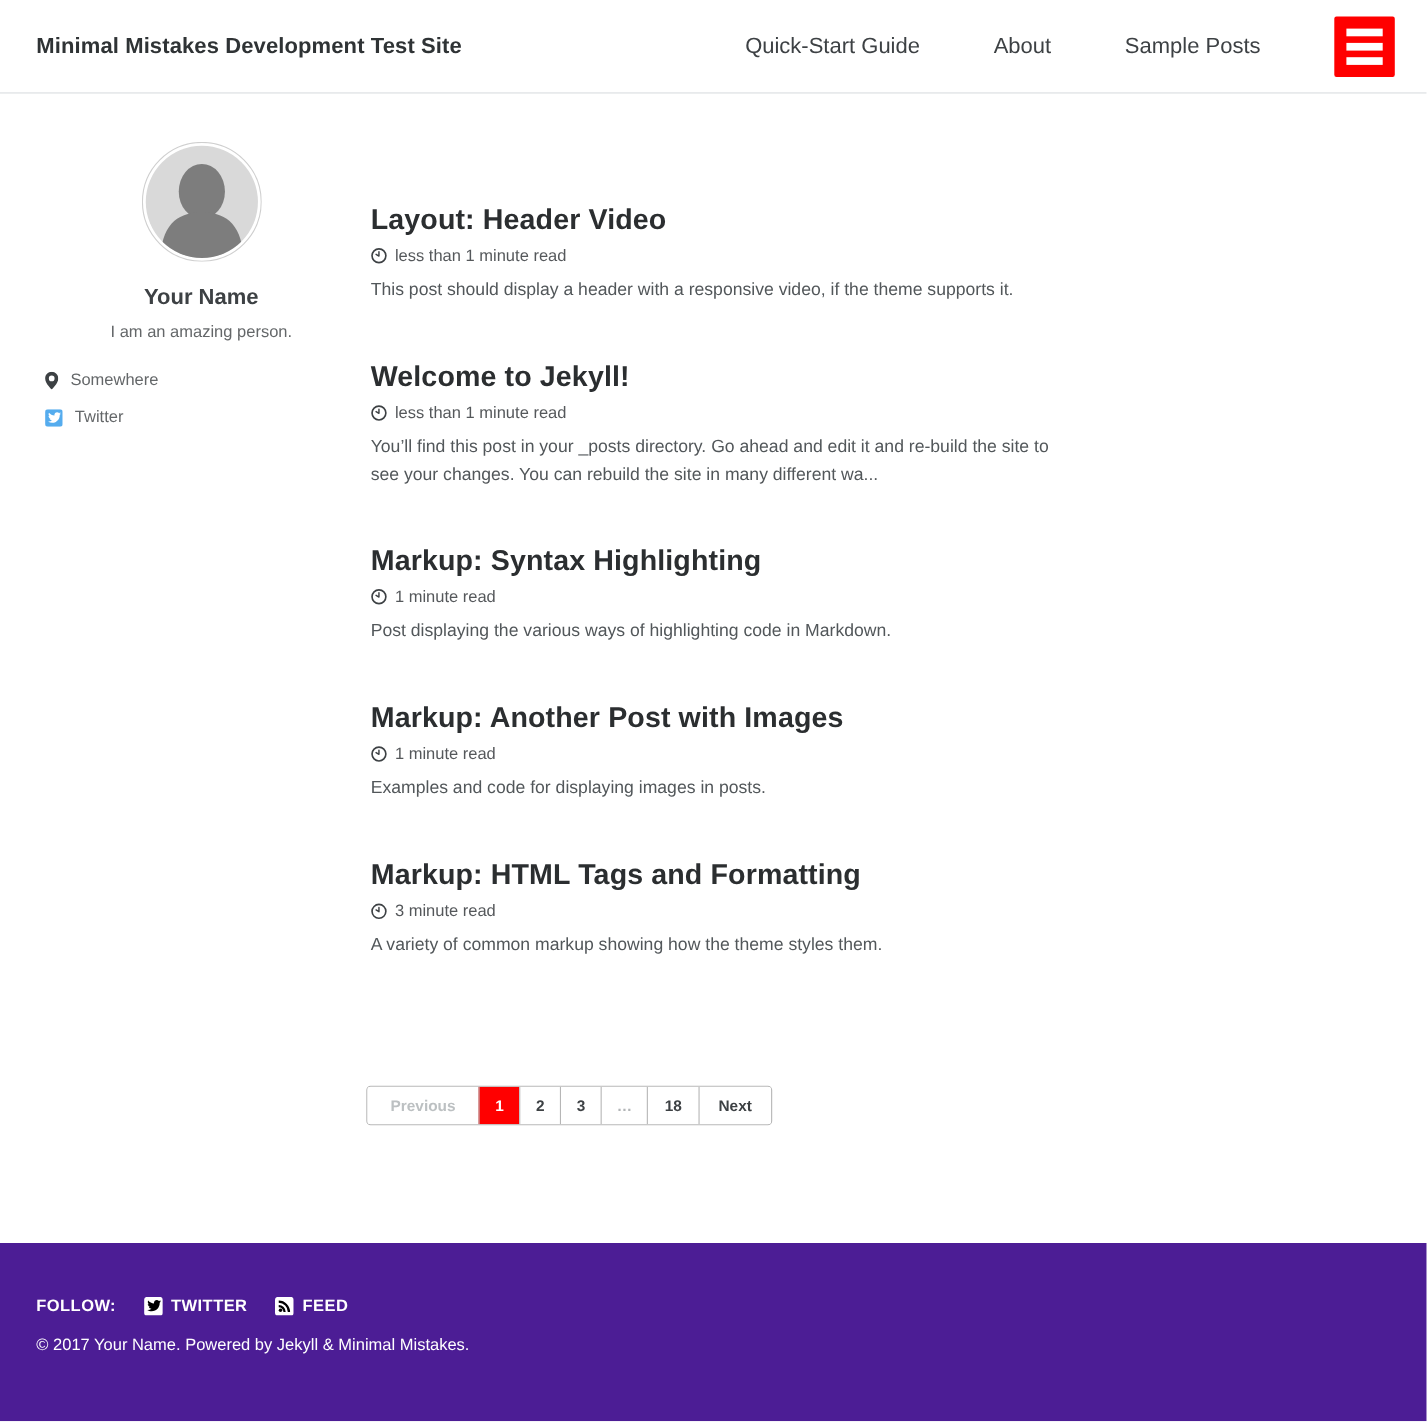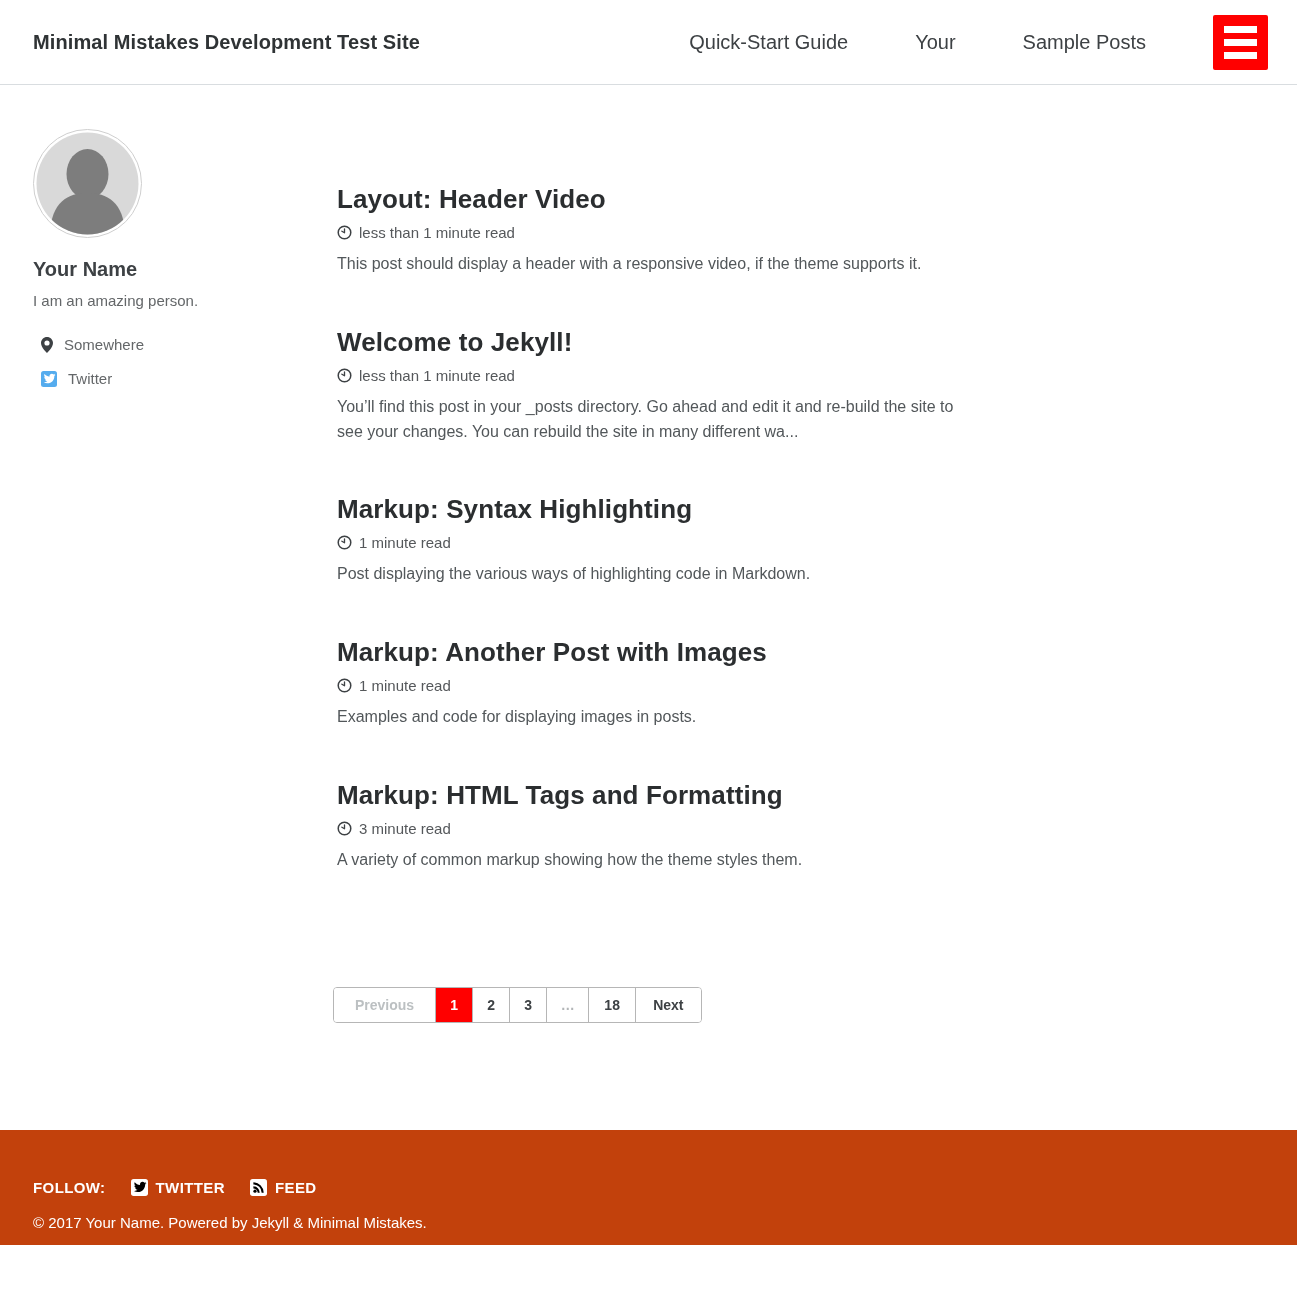--- a/index.html
+++ b/index.html
@@ -41,21 +41,21 @@
   .navicon-btn .bar { width: 33px; height: 7px; background: #fff; display: block; }
 
   
   .page-wrap {
     display: flex;
     padding: 44px 0 0 33px;
     height: 1045px;
   }
 
   
-  .sidebar { width: 300px; flex-shrink: 0; }
+  .sidebar { width: 300px; flex-shrink: 0; text-align: center; }
   .author-name { font-size: 20px; font-weight: 700; color: #3d4144; margin: 16px 0 0; }
   .author-bio { font-size: 15px; color: #646769; margin: 11px 0 0; }
   .author-links { list-style: none; margin: 27px 0 0; padding: 0 0 0 8px; }
   .author-links li {
     display: flex; align-items: center; gap: 11px;
     font-size: 15px; color: #646769; margin-bottom: 17px;
   }
   .author-links li svg { flex-shrink: 0; }
 
   
@@ -92,39 +92,39 @@
   .page-cell:first-child { border-left: none; }
   .cell-prev { color: #bcc0c2; padding: 0 21px; cursor: default; }
   .cell-num { width: 37px; }
   .cell-current { background: #ff0000; color: #fff; }
   .cell-ellipsis { width: 42px; color: #b2b5b7; cursor: default; }
   .cell-num-wide { width: 47px; }
   .cell-next { padding: 0 17px; }
 
   
   .site-footer {
-    background: #c2410c;
-    height: 115px;
+    background: #4c1d95;
+    height: 162px;
     padding: 49px 0 0 33px;
     color: #fff;
   }
   .follow-row { display: flex; align-items: center; gap: 25px; }
   .follow-label { font-size: 15px; font-weight: 700; letter-spacing: 0.4px; }
   .follow-link { display: flex; align-items: center; gap: 8px; font-size: 15px; font-weight: 700; letter-spacing: 0.4px; color: #fff; }
   .copyright { margin-top: 18px; font-size: 15px; font-weight: 400; color: #fff; }
   .copyright a { color: #fff; }
 </style>
 </head>
 <body>
 
 <header class="masthead">
   <a class="site-title">Minimal Mistakes Development Test Site</a>
   <nav class="site-nav">
     <a>Quick-Start Guide</a>
-    <a>Your</a>
+    <a>About</a>
     <a>Sample Posts</a>
     <button class="navicon-btn">
       <span style="display:contents">
         <span class="bar"></span><span class="bar"></span><span class="bar"></span>
       </span>
     </button>
   </nav>
 </header>
 
 <div class="page-wrap">

